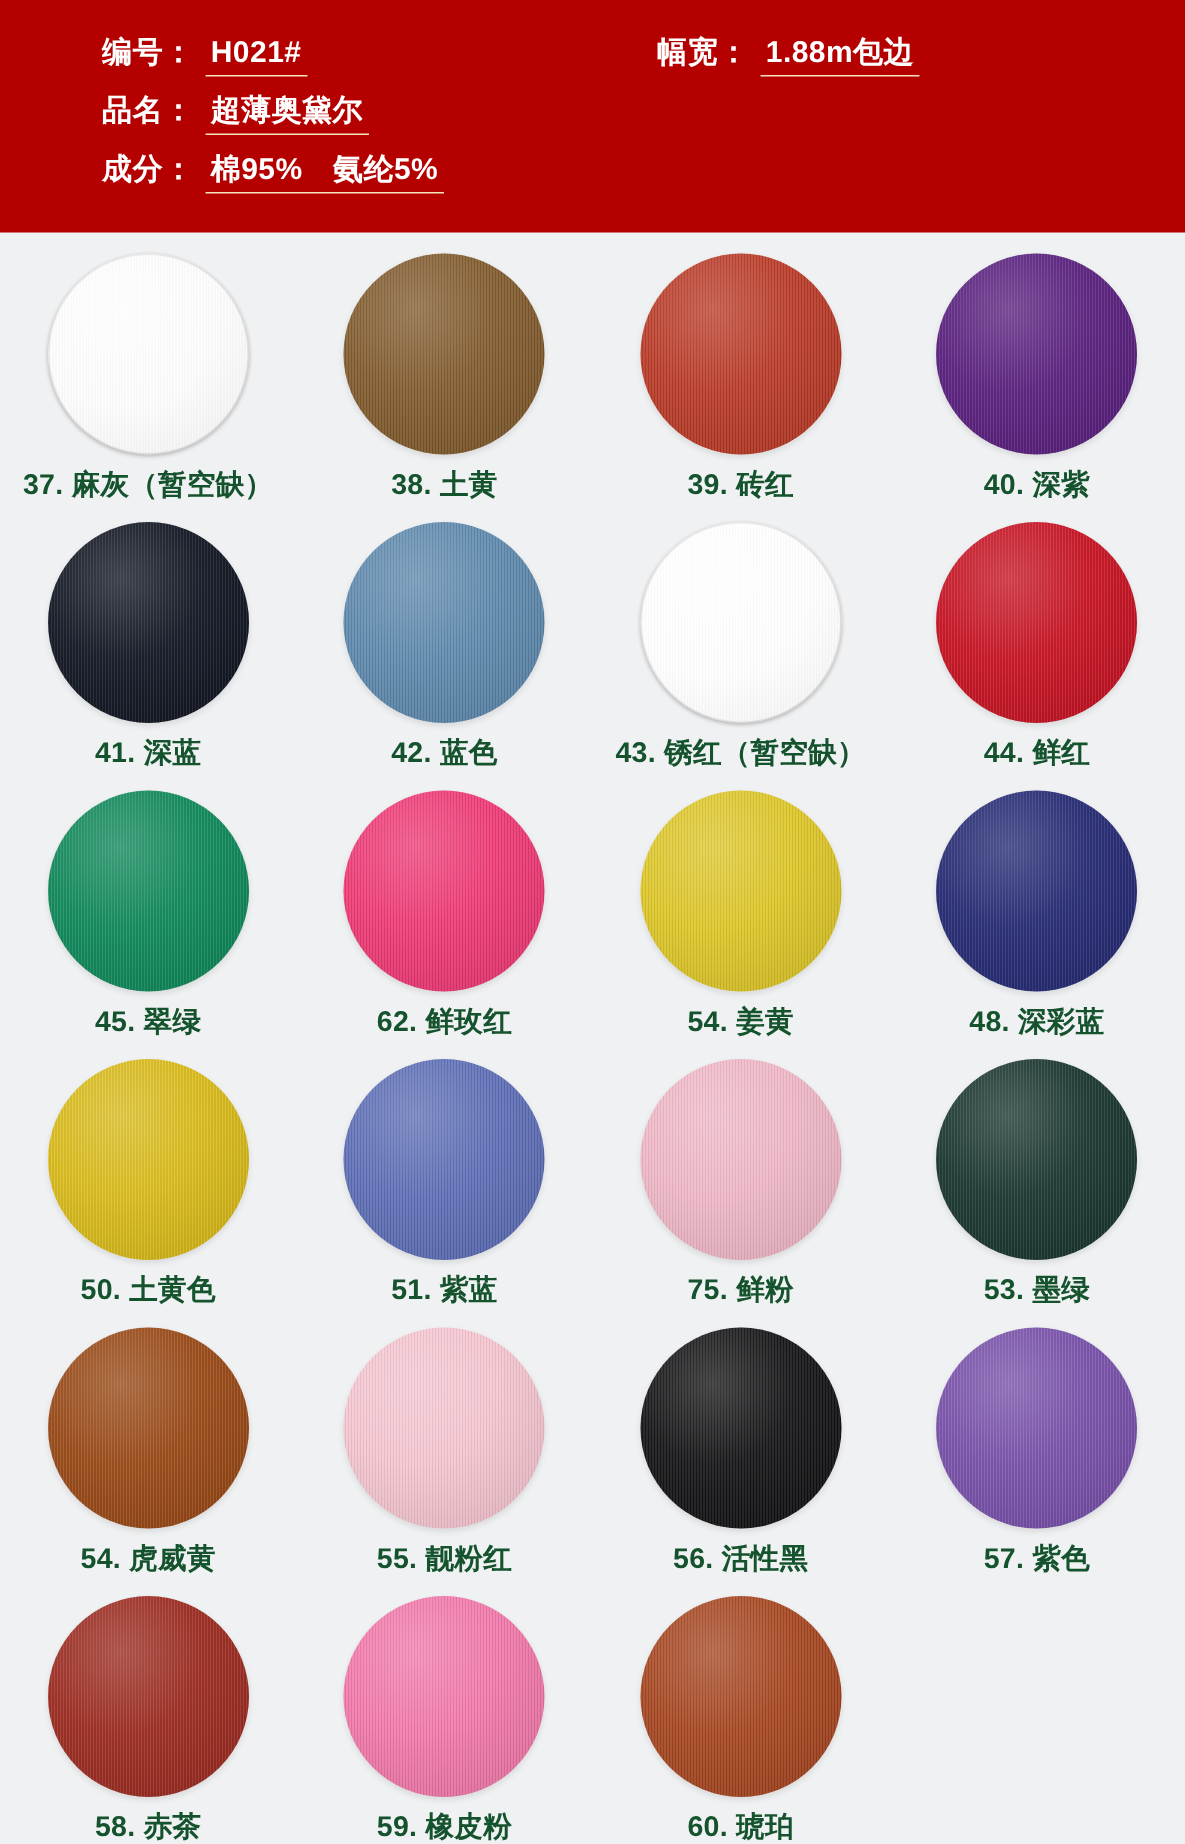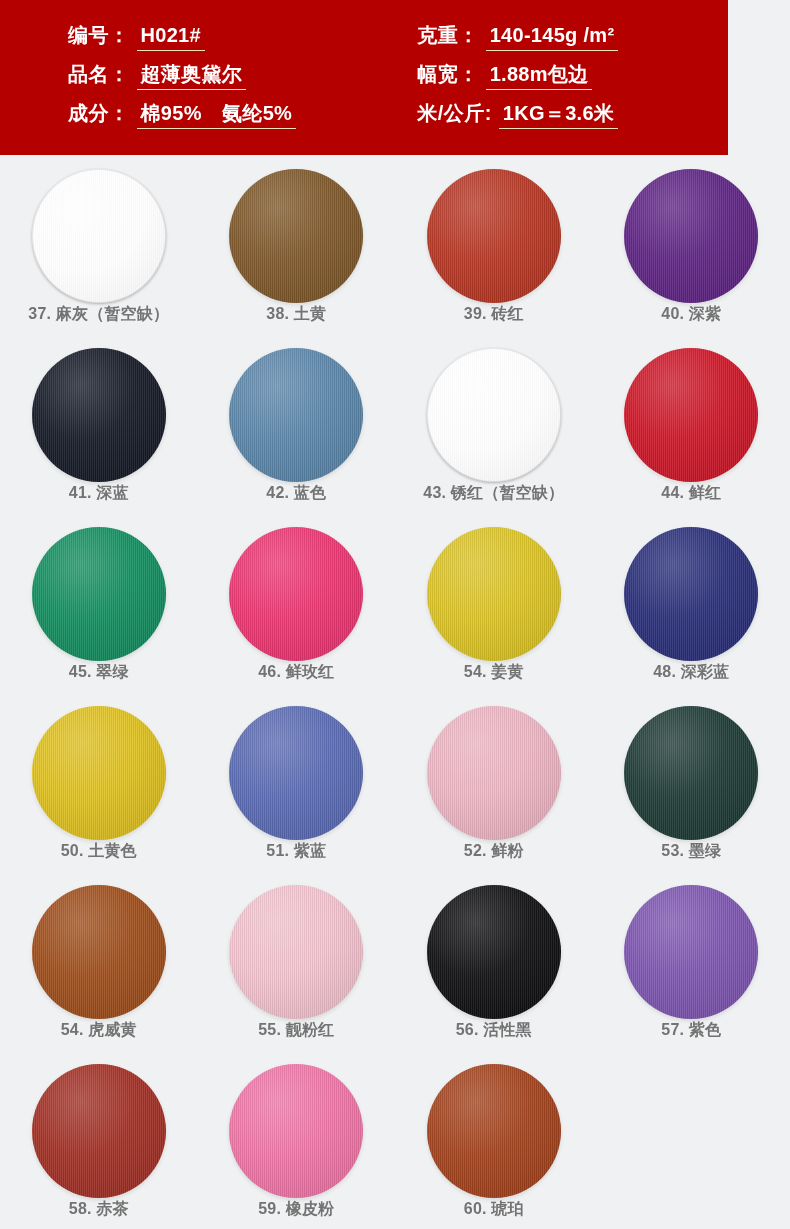--- a/index.html
+++ b/index.html
@@ -9,21 +9,21 @@
   body {
     width: 790px;
     height: 1229px;
     background: #f0f1f2;
     font-family: "Liberation Sans", "DejaVu Sans", sans-serif;
     overflow: hidden;
   }
 
   
   .header {
-    width: 728px;
+    width: 790px;
     height: 155px;
     background: #b50000;
     box-sizing: border-box;
     display: flex;
     align-items: flex-start;
     padding-top: 22px;
     position: relative;
   }
   .spec-col {
     display: flex;
@@ -112,22 +112,23 @@
                 rgba(0,0,0,0.10) 100%);
     pointer-events: none;
   }
   .swatch.light::before { opacity: 0.30; }
   .swatch.light::after  { background: radial-gradient(circle at 36% 28%,
                 rgba(255,255,255,0.55) 0%,
                 rgba(255,255,255,0.12) 50%,
                 rgba(0,0,0,0.05) 100%); }
 
   .caption {
-    color: #737373;
-    font-size: 16px;
+    margin-top: 10px;
+    color: #14532d;
+    font-size: 19px;
     font-weight: bold;
     line-height: 22px;
     white-space: nowrap;
     letter-spacing: 0.2px;
   }
 </style>
 </head>
 <body>
 
 <div class="header">
@@ -141,31 +142,23 @@
       <span class="spec-value">超薄奥黛尔</span>
     </div>
     <div class="spec-row">
       <span class="spec-label">成分：</span>
       <span class="spec-value">棉95%　氨纶5%</span>
     </div>
   </div>
 
   <div class="spec-col right">
     <div class="spec-row">
-      <span class="spec-label">克重：</span>
-      <span class="spec-value">140-145g /m²</span>
-    </div>
-    <div class="spec-row">
       <span class="spec-label">幅宽：</span>
       <span class="spec-value">1.88m包边</span>
     </div>
-    <div class="spec-row">
-      <span class="spec-label">米/公斤:</span>
-      <span class="spec-value">1KG＝3.6米</span>
-    </div>
   </div>
 </div>
 
 <div class="grid" id="swatch-grid">
     <div class="cell">
       <div class="swatch-wrap">
         <div class="swatch light" style="background: rgb(253, 253, 253);"></div>
       </div>
       <div class="caption">37. 麻灰（暂空缺）</div>
     </div>
@@ -214,21 +207,21 @@
     <div class="cell">
       <div class="swatch-wrap">
         <div class="swatch" style="background: rgb(14, 140, 92);"></div>
       </div>
       <div class="caption">45. 翠绿</div>
     </div>
     <div class="cell">
       <div class="swatch-wrap">
         <div class="swatch" style="background: rgb(239, 50, 112);"></div>
       </div>
-      <div class="caption">46. 鲜玫红</div>
+      <div class="caption">62. 鲜玫红</div>
     </div>
     <div class="cell">
       <div class="swatch-wrap">
         <div class="swatch" style="background: rgb(221, 197, 32);"></div>
       </div>
       <div class="caption">54. 姜黄</div>
     </div>
     <div class="cell">
       <div class="swatch-wrap">
         <div class="swatch" style="background: rgb(37, 42, 119);"></div>
@@ -244,21 +237,21 @@
     <div class="cell">
       <div class="swatch-wrap">
         <div class="swatch" style="background: rgb(88, 105, 180);"></div>
       </div>
       <div class="caption">51. 紫蓝</div>
     </div>
     <div class="cell">
       <div class="swatch-wrap">
         <div class="swatch" style="background: rgb(240, 181, 197);"></div>
       </div>
-      <div class="caption">52. 鲜粉</div>
+      <div class="caption">75. 鲜粉</div>
     </div>
     <div class="cell">
       <div class="swatch-wrap">
         <div class="swatch" style="background: rgb(25, 54, 48);"></div>
       </div>
       <div class="caption">53. 墨绿</div>
     </div>
     <div class="cell">
       <div class="swatch-wrap">
         <div class="swatch" style="background: rgb(157, 74, 21);"></div>

